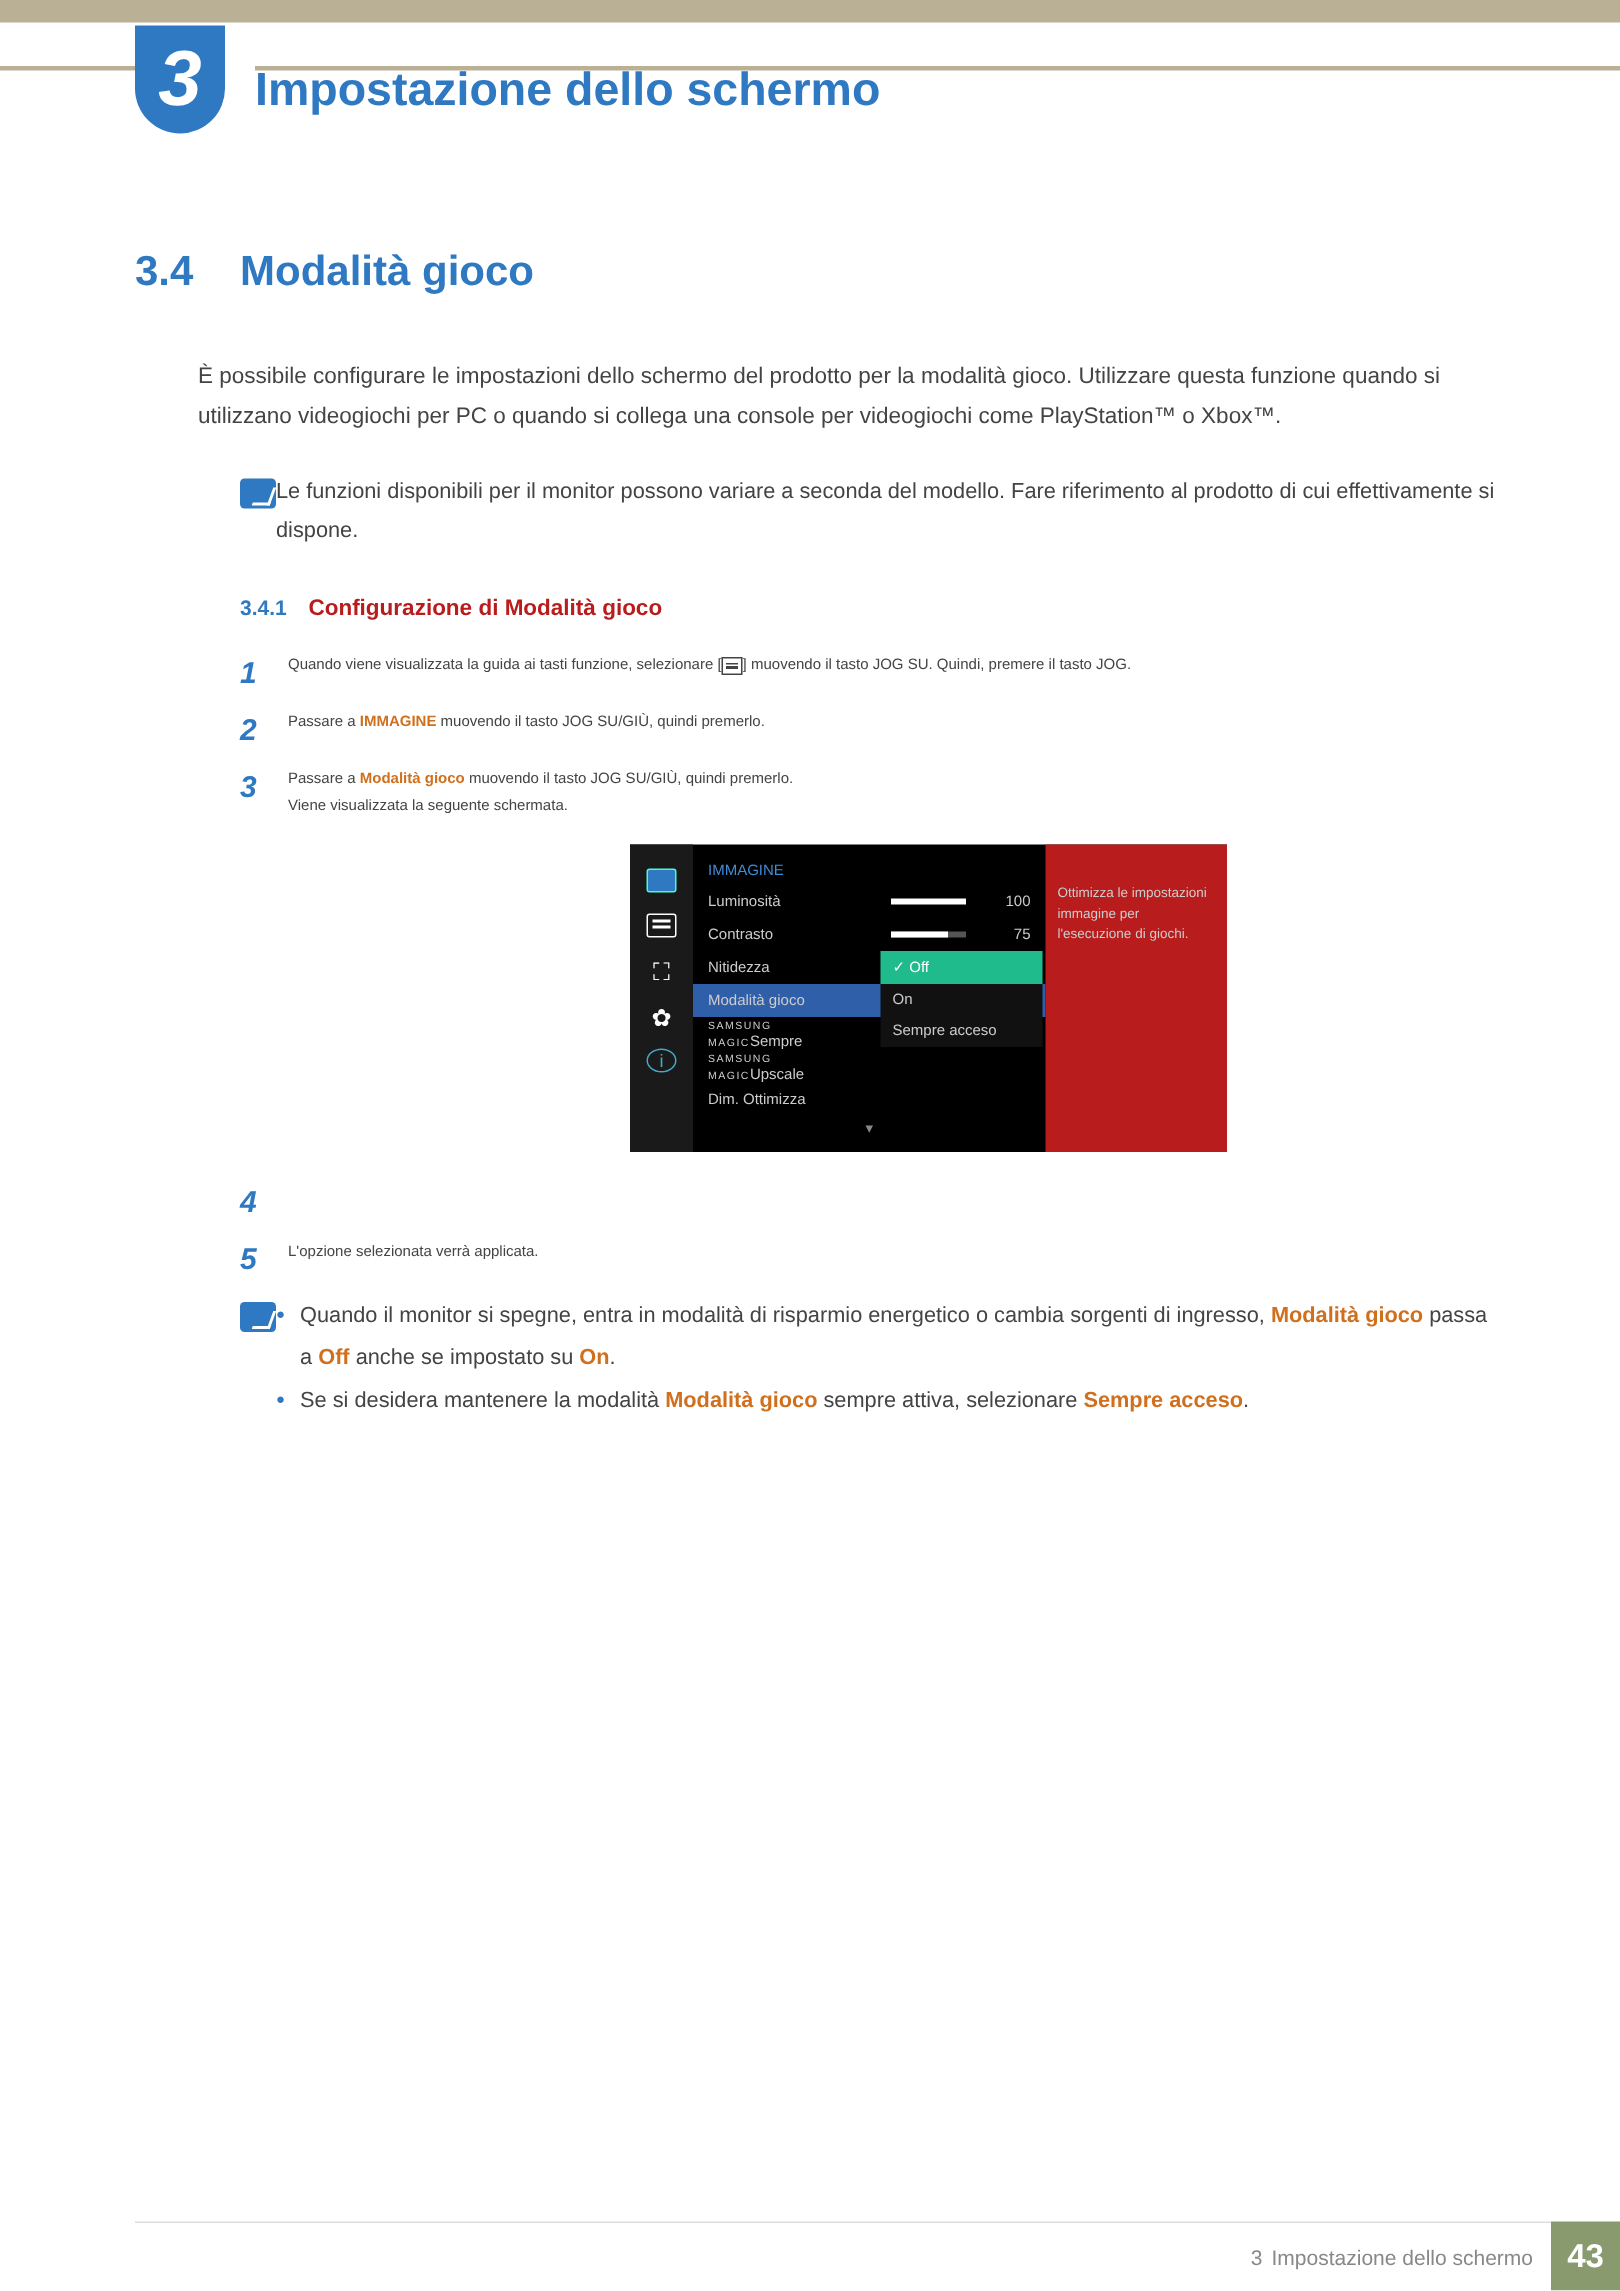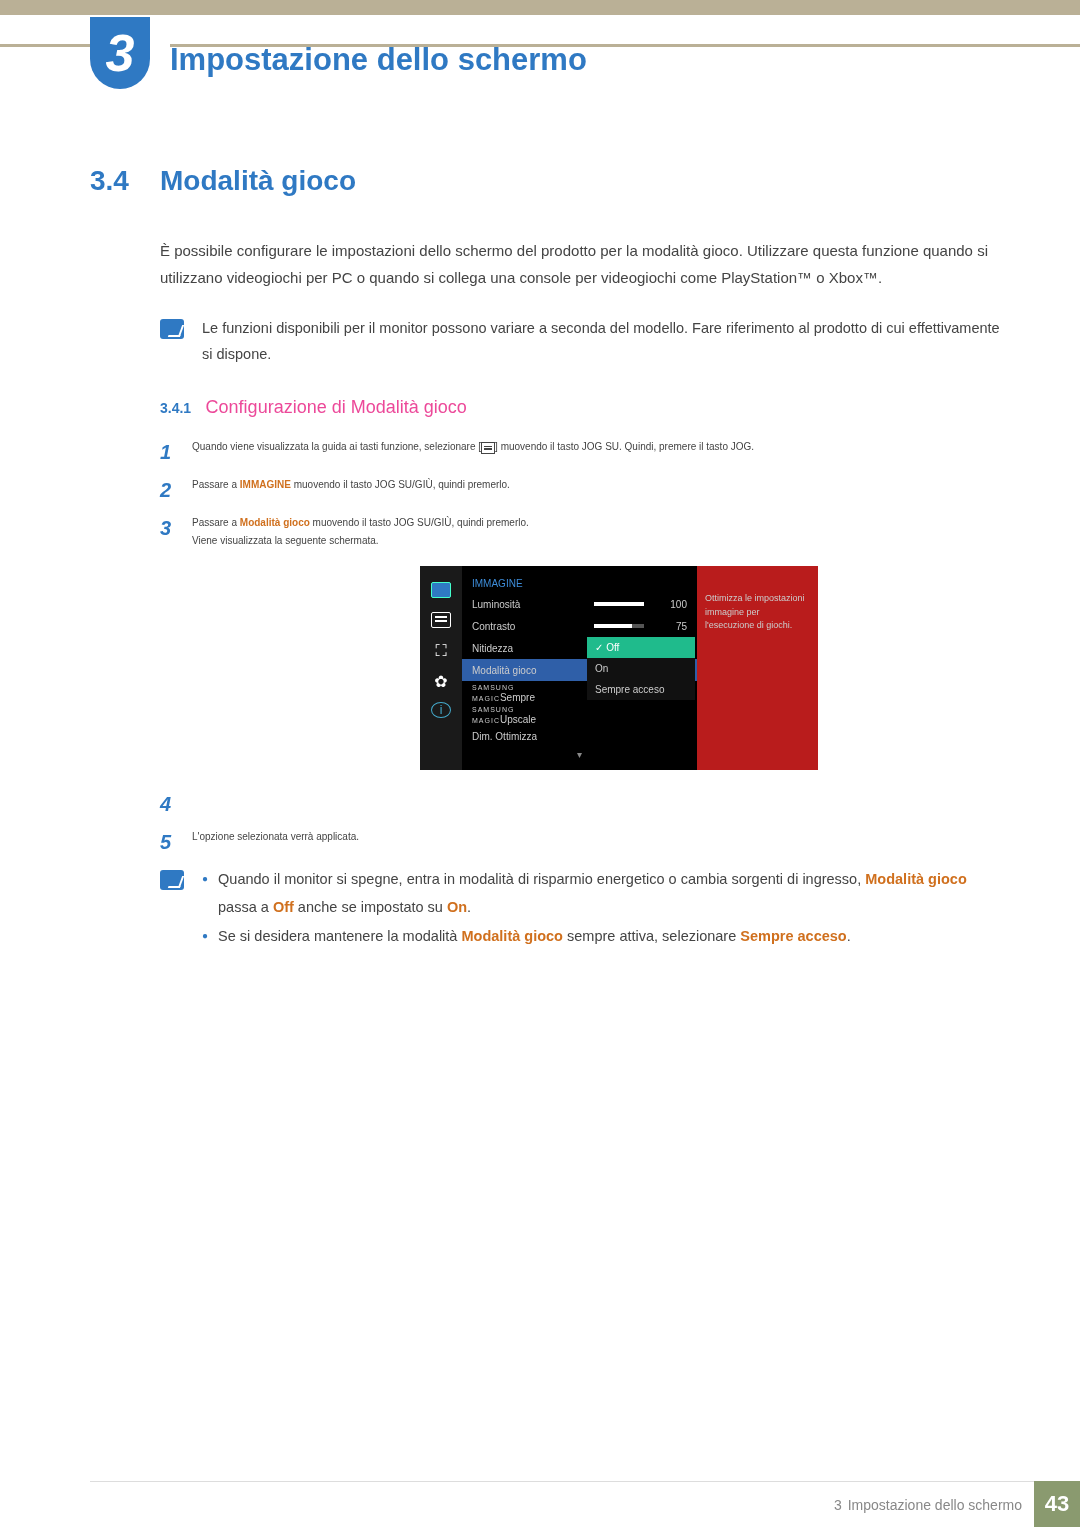--- a/index.html
+++ b/index.html
@@ -7,28 +7,28 @@
   .top-bar { height: 15px; background: #bab096; width: 100%; }
   .header { display: flex; align-items: center; height: 90px; }
   .chapter-badge { width: 60px; height: 72px; background: #2f79c3; border-radius: 0 0 30px 30px; color: #fff; font-size: 52px; font-weight: bold; display: flex; align-items: center; justify-content: center; margin-left: 90px; margin-right: 20px; margin-top: -15px; font-style: italic;}
   .chapter-title { color: #2f79c3; font-size: 31px; font-weight: bold; }
   .header-line { height: 3px; background: #bab096; position: absolute; top: 44px; left: 170px; right: 0; z-index:-1;}
   .header-line2 { height: 3px; background: #bab096; position: absolute; top: 44px; left: 0; width:90px; z-index:-1;}
   .page-body { padding: 60px 80px 0 90px; }
   .h2-row { display: flex; align-items: baseline; margin-bottom: 40px; }
   .h2-num { color: #2f79c3; font-size: 28px; font-weight: bold; width: 70px; }
   .h2-text { color: #2f79c3; font-size: 28px; font-weight: bold; }
-  .body-text { margin-left: 70px; font-size: 15px; line-height: 1.8; color: #444; margin-bottom: 24px; }
-  .note-row { display: flex; margin-left: 70px; margin-bottom: 30px; gap: 18px; }
+  .body-text { margin-left: 42px; font-size: 15px; line-height: 1.8; color: #444; margin-bottom: 24px; }
+  .note-row { display: flex; margin-left: 70px; margin-bottom: 30px; gap: 0; }
   .note-icon { width: 24px; height: 20px; background: #2f79c3; border-radius: 3px; position: relative; flex-shrink: 0; margin-top:4px;}
   .note-icon::after { content: ''; position: absolute; right: 2px; bottom: 2px; width: 10px; height: 10px; border-right: 2px solid #fff; border-bottom: 2px solid #fff; transform: skewX(-20deg);}
   .note-text { font-size: 14.5px; line-height: 1.8; color: #444; }
   .h3-row { margin-left: 70px; margin-bottom: 20px; }
   .h3-num { color: #2f79c3; font-size: 14px; font-weight: bold; }
-  .h3-text { color: #ec4899; font-size: 18px; font-weight: normal; margin-left: 10px;}
+  .h3-text { color: #b91c1c; font-size: 15px; font-weight: bold; margin-left: 10px;}
   .step-row { display: flex; margin-left: 70px; margin-bottom: 10px; gap: 14px; }
   .step-num { color: #2f79c3; font-size: 20px; font-style: italic; font-weight: bold; width: 18px; flex-shrink:0; line-height:1.4;}
   .step-text { font-size: 10px; line-height: 1.8; color: #444; }
   .bold-orange { color: #d0701e; font-weight: bold; }
   .menu-icon-inline { display: inline-block; width: 14px; height: 12px; border: 1.5px solid #444; vertical-align: middle; position:relative;}
   .menu-icon-inline::before, .menu-icon-inline::after { content:''; position:absolute; left:2px; right:2px; height:1.5px; background:#444;}
   .menu-icon-inline::before { top:3px;} .menu-icon-inline::after { bottom:3px;}
 
   .osd { width: 398px; margin: 16px auto 20px 330px; background: #000; display: flex; font-size: 10px; color: #ccc; }
   .osd-sidebar { width: 42px; background: #1a1a1a; padding-top: 16px; display:flex; flex-direction:column; align-items:center; gap:14px;}

